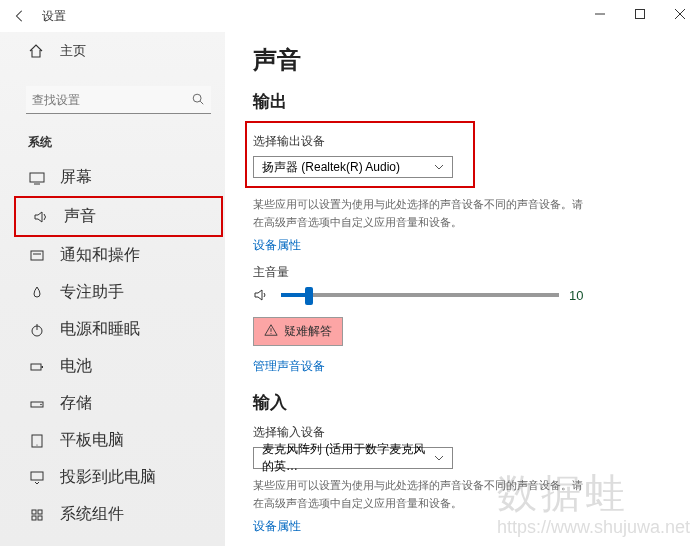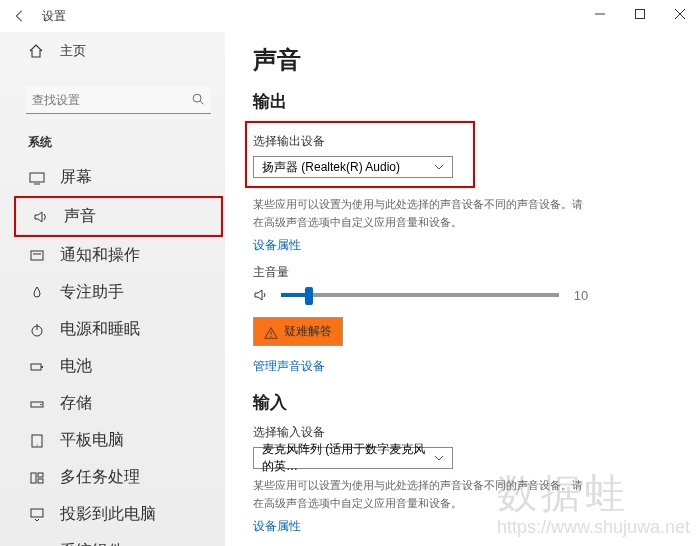--- a/index.html
+++ b/index.html
@@ -26,22 +26,22 @@
 .label{font-size:12px;color:#333;margin:6px 0 6px}
 .dropdown{width:200px;height:22px;border:1px solid #888;display:flex;align-items:center;justify-content:space-between;padding:0 8px;font-size:12px;background:#fff}
 .outbox{border:2px solid #d40000;padding:4px 6px 8px;margin:-2px -8px 8px;width:230px}
 .desc{font-size:11px;color:#666;line-height:1.6;margin:8px 0 6px;max-width:340px}
 .link{font-size:12px;color:#0067c0;margin:4px 0 10px;cursor:pointer}
 .volrow{display:flex;align-items:center;margin:6px 0 10px;max-width:340px}
 .volrow .vicn{width:18px;color:#333}
 .slider{flex:1;height:4px;background:#999;margin:0 10px;position:relative}
 .slider .fill{position:absolute;left:0;top:0;height:100%;background:#0067c0;width:10%}
 .slider .thumb{position:absolute;top:-6px;width:8px;height:18px;background:#0067c0;left:10%;margin-left:-4px;border-radius:2px}
-.volval{font-size:13px;color:#737373;width:24px;text-align:center}
-.trouble{display:inline-flex;align-items:flex-end;border:1px solid #999;padding:5px 10px;font-size:12px;color:#333;background:#f97316;margin:4px 0 8px}
+.volval{font-size:13px;color:#14532d;width:24px;text-align:left}
+.trouble{display:inline-flex;align-items:flex-start;border:1px solid #999;padding:5px 10px;font-size:12px;color:#333;background:#fca5a5;margin:4px 0 8px}
 .trouble .ticn{margin-right:6px}
 .watermark{position:absolute;right:10px;bottom:8px;font-size:32px;color:rgba(120,120,120,0.25);font-weight:400;pointer-events:none}
 .watermark .zh{font-size:40px;letter-spacing:4px}
 .watermark .url{font-size:18px;display:block;margin-top:-4px}
 svg{display:block}
 </style>
 </head>
 <body>
 
 <div class="titlebar">
@@ -154,30 +154,20 @@
       <span>存储</span>
     </div>
     <div class="navitem">
       <span class="icn">
           <svg width="16" height="16" viewBox="0 0 16 16">
             <rect x="3" y="2" width="10" height="12" stroke="#333" fill="none"></rect>
             <circle cx="8" cy="12" r="0.6" fill="#333"></circle>
           </svg>
         </span>
       <span>平板电脑</span>
-    </div>
-    <div class="navitem">
-      <span class="icn">
-          <svg width="16" height="16" viewBox="0 0 16 16">
-            <rect x="2" y="3" width="5" height="10" stroke="#333" fill="none"></rect>
-            <rect x="9" y="3" width="5" height="4" stroke="#333" fill="none"></rect>
-            <rect x="9" y="9" width="5" height="4" stroke="#333" fill="none"></rect>
-          </svg>
-        </span>
-      <span>多任务处理</span>
     </div>
     <div class="navitem">
       <span class="icn">
           <svg width="16" height="16" viewBox="0 0 16 16">
             <rect x="2" y="2" width="12" height="8" stroke="#333" fill="none"></rect>
             <path d="M6 12 L8 14 L10 12" stroke="#333" fill="none"></path>
           </svg>
         </span>
       <span>投影到此电脑</span>
     </div>

